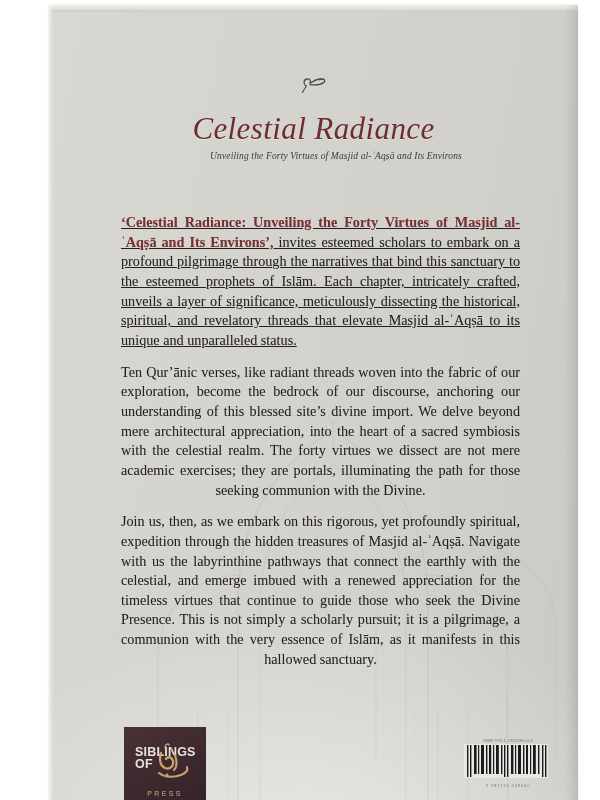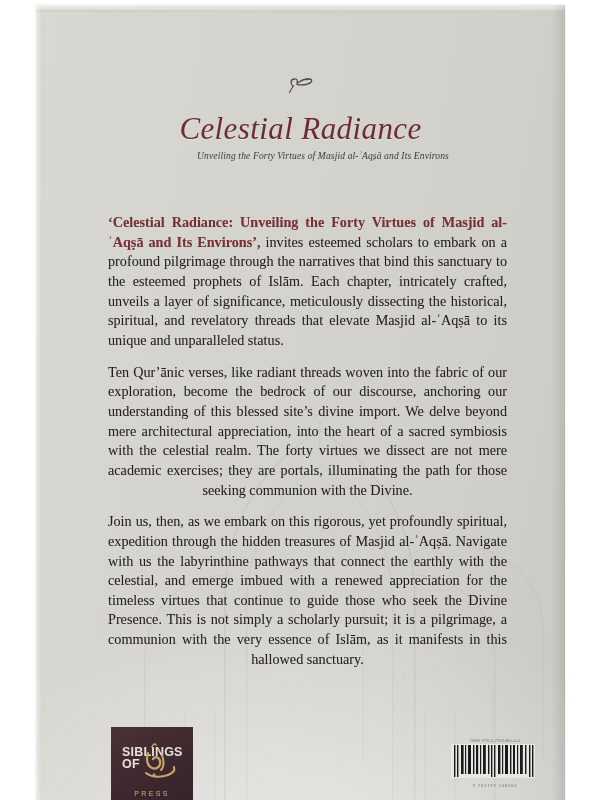--- a/index.html
+++ b/index.html
@@ -18,21 +18,21 @@
   #photo {
     position: relative;
     width: 600px;
     height: 800px;
     background: #ffffff;
   }
 
   
   #cover {
     position: absolute;
-    left: 36px;
+    left: 49px;
     top: 5px;
     width: 529px;
     height: 795px;
     background:
       radial-gradient(ellipse 120% 60% at 50% 110%, rgba(255,255,255,0.55) 0%, rgba(255,255,255,0) 60%),
       linear-gradient(100deg, #d9d8d2 0%, #d5d4ce 38%, #d2d1cb 70%, #cbcac4 100%);
     box-shadow: 0 0 2px rgba(0,0,0,0.12);
     overflow: hidden;
   }
   
@@ -133,20 +133,21 @@
     line-height: 1.385;
     color: #231f20;
     text-align: justify;
     text-align-last: center;
     margin: 0 0 12px 0;
     text-shadow: 0 0 .6px rgba(0,0,0,.18);
   }
   .para:last-child { margin-bottom: 12px; }
   .para-lead {
     text-align-last: left;
+    text-decoration: underline;
   }
   .title-run {
     font-weight: bold;
     color: #7a2f34;
   }
 
   
   #publisher-logo {
     position: absolute;
     left: 75px;

